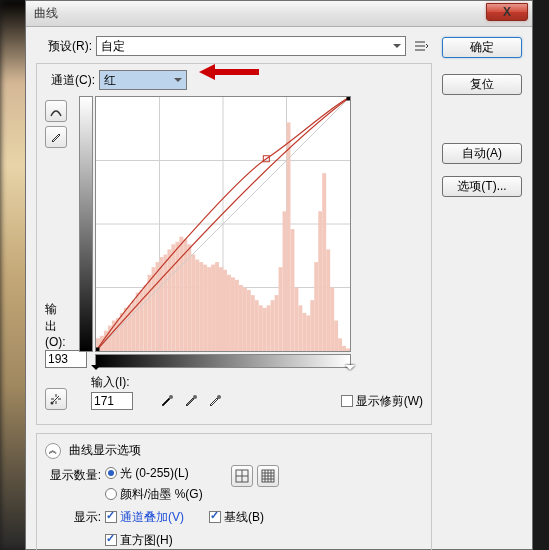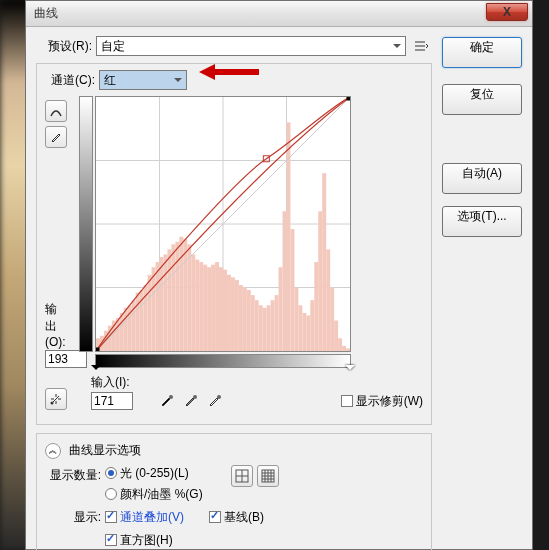--- a/index.html
+++ b/index.html
@@ -5,21 +5,21 @@
 *{box-sizing:border-box;margin:0;padding:0;font-family:"Microsoft YaHei",SimSun,sans-serif;font-size:12px}
 body{background:#1a1a1a;width:549px;height:550px;position:relative;overflow:hidden}
 .bgimg{position:absolute;left:0;top:0;width:45px;height:550px;background:linear-gradient(180deg,#000 0%,#d4b896 15%,#e8d4a8 30%,#c4a878 50%,#a08860 70%,#282828 100%);filter:blur(3px)}
 .dialog{position:absolute;left:25px;top:0;width:508px;height:550px;background:#f0f0f0;border:1px solid #707070}
 .titlebar{height:26px;background:linear-gradient(180deg,#f8f8f8 0%,#e4e4e4 50%,#d8d8d8 100%);border-bottom:1px solid #b0b0b0;display:flex;align-items:center;padding:0 4px 0 8px;position:relative}
 .titlebar span{color:#333}
 .closebtn{position:absolute;right:4px;top:2px;width:42px;height:18px;background:linear-gradient(180deg,#e7968e 0%,#d4513f 48%,#c0392b 52%,#a52f21 100%);border:1px solid #8c2a1e;border-radius:0 0 3px 3px;display:flex;align-items:center;justify-content:center;color:#fff;font-weight:bold;font-size:11px;box-shadow:0 0 3px rgba(180,50,40,.4)}
 .content{padding:8px 10px;display:flex;gap:10px}
 .leftcol{flex:1}
 .rightcol{width:80px;display:flex;flex-direction:column;gap:4px;padding-top:2px}
-.wbtn{height:31px;background:linear-gradient(180deg,#fdfdfd,#e6e6e6);border:1px solid #707070;border-radius:3px;text-align:center;line-height:19px;cursor:pointer}
+.wbtn{height:21px;background:linear-gradient(180deg,#fdfdfd,#e6e6e6);border:1px solid #707070;border-radius:3px;text-align:center;line-height:19px;cursor:pointer}
 .wbtn.primary{border:1px solid #2b78c4;box-shadow:0 0 2px rgba(43,120,196,.5)}
 .wbtn.dis{color:#999;border-color:#b0b0b0}
 .iconbtn{width:22px;height:22px;border:1px solid #999;background:linear-gradient(180deg,#fdfdfd,#e6e6e6);border-radius:3px;display:inline-flex;align-items:center;justify-content:center;cursor:pointer}
 .row{display:flex;align-items:center;gap:4px;margin-bottom:6px}
 .lbl{text-align:right}
 .sel{height:20px;border:1px solid #7a7a7a;background:#fff;padding:0 18px 6px 4px;position:relative;line-height:18px}
 .sel::after{content:"";position:absolute;right:4px;top:7px;border:4px solid transparent;border-top-color:#555}
 .sel.hl{background:#bcd5ed}
 .fieldset{border:1px solid #c8c8c8;padding:8px;position:relative}
 .curvearea{display:flex;gap:12px}

